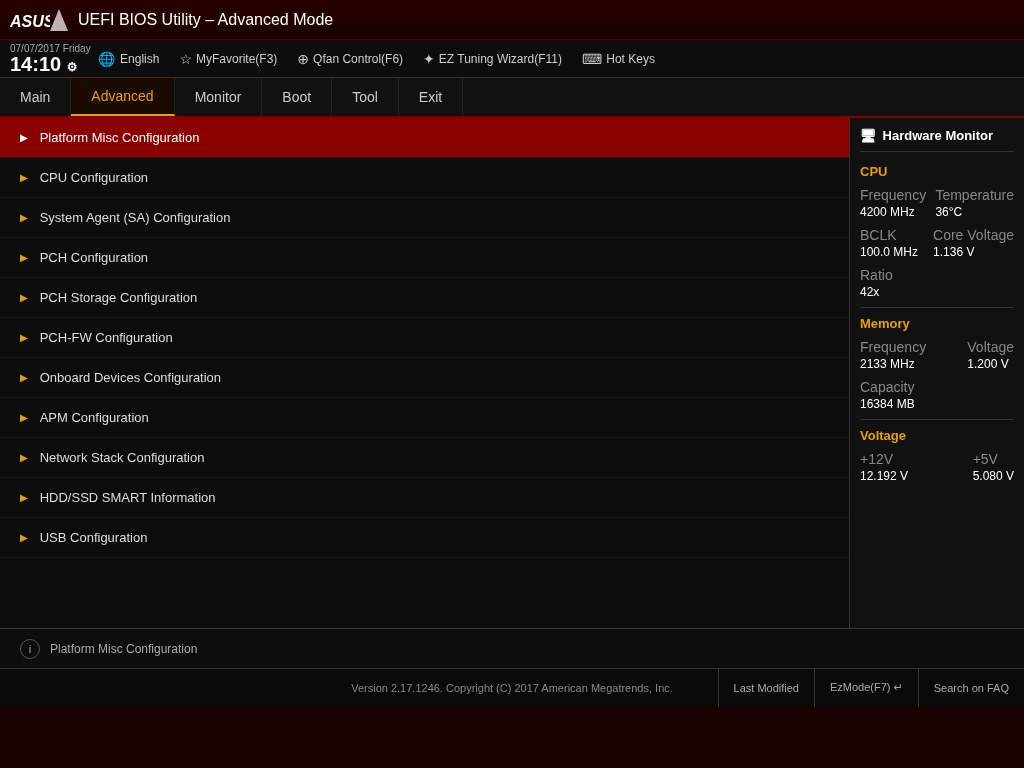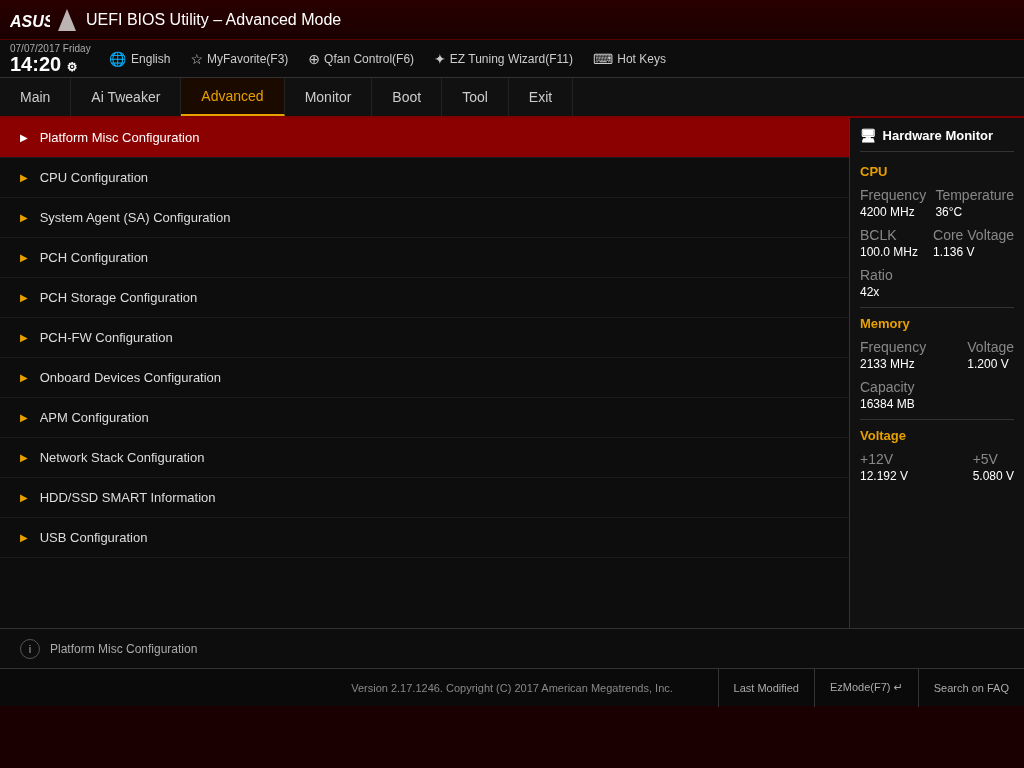--- a/index.html
+++ b/index.html
@@ -18,36 +18,36 @@
       border-bottom: 1px solid #500;
       display: flex;
       align-items: center;
       padding: 0 10px;
       height: 40px;
       position: relative;
     }
     .asus-logo {
       display: flex;
       align-items: center;
-      gap: 8px;
+      gap: 0;
     }
     .bios-title {
       color: #fff;
       font-size: 16px;
       margin-left: 10px;
     }
 
     
     .toolbar {
       background: #0d0d0d;
       display: flex;
       align-items: center;
       padding: 0 10px;
       height: 38px;
-      gap: 19px;
+      gap: 8px;
       border-bottom: 1px solid #333;
     }
     .datetime {
       display: flex;
       flex-direction: column;
       align-items: flex-start;
     }
     .date-text { font-size: 10px; color: #aaa; }
     .time-text { font-size: 20px; color: #fff; font-weight: bold; line-height: 1; }
     .toolbar-items {
@@ -245,21 +245,21 @@
   </div>
   <span class="bios-title">UEFI BIOS Utility – Advanced Mode</span>
 </div>
 
 <div class="toolbar">
   <div class="datetime">
     <span class="date-text">
       <span>07/07/2017</span>&nbsp;<span>Friday</span>
     </span>
     <span class="time-text">
-      <span>14:20</span> <span class="gear">⚙</span>
+      <span>14:10</span> <span class="gear">⚙</span>
     </span>
   </div>
   <div class="toolbar-items">
     <div class="toolbar-item">
       <span class="toolbar-icon">🌐</span>
       <span>English</span>
     </div>
     <div class="toolbar-item">
       <span class="toolbar-icon">☆</span>
       <span>MyFavorite(F3)</span>
@@ -274,21 +274,20 @@
     </div>
     <div class="toolbar-item">
       <span class="toolbar-icon">⌨</span>
       <span>Hot Keys</span>
     </div>
   </div>
 </div>
 
 <div class="nav">
   <div class="nav-item">Main</div>
-  <div class="nav-item">Ai Tweaker</div>
   <div class="nav-item active">Advanced</div>
   <div class="nav-item">Monitor</div>
   <div class="nav-item">Boot</div>
   <div class="nav-item">Tool</div>
   <div class="nav-item">Exit</div>
 </div>
 
 <div class="main-layout" style="height: 510px;">
 
   <div class="left-panel">

